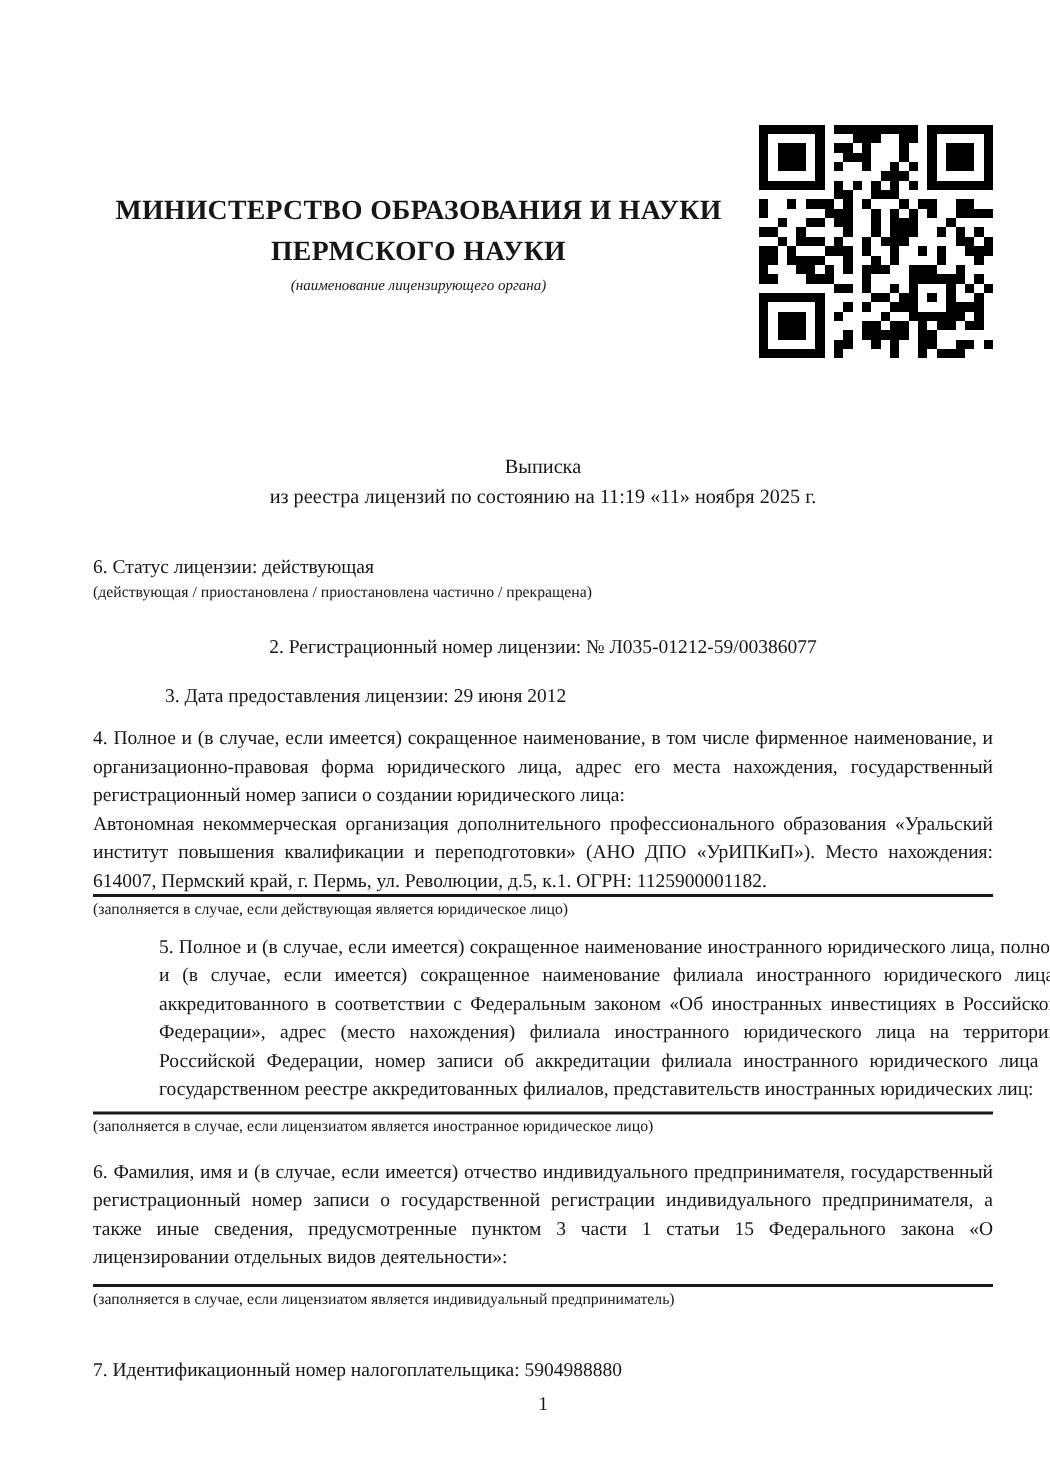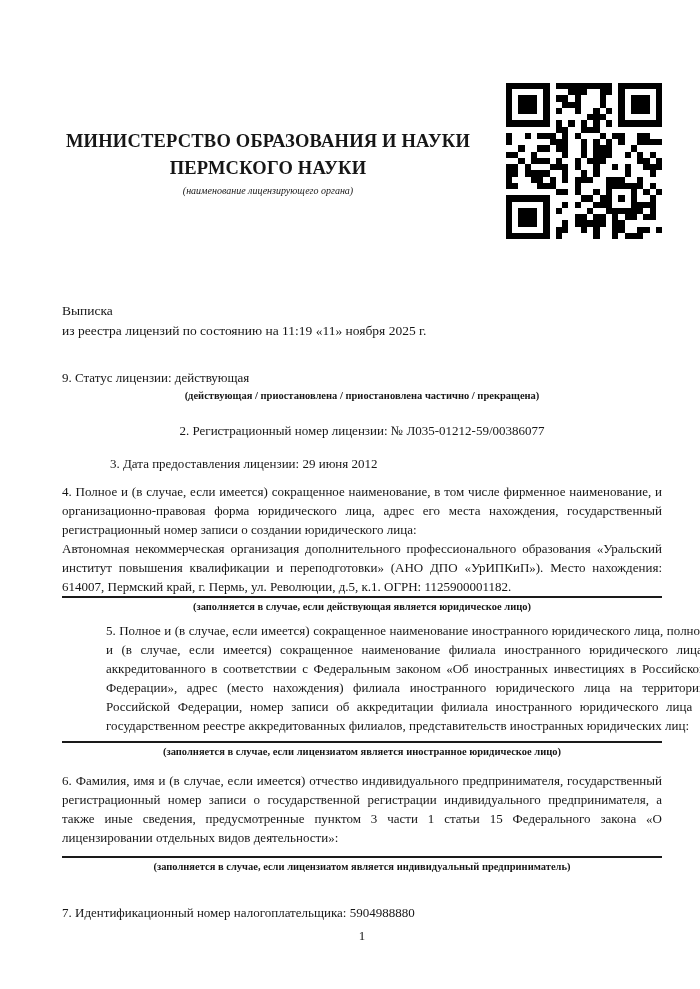--- a/index.html
+++ b/index.html
@@ -12,21 +12,21 @@
     width: 700px;
     height: 989px;
     background: #ffffff;
     font-family: "Liberation Serif", serif;
     color: #161616;
     overflow: hidden;
   }
   .ministry {
     position: absolute;
     top: 128px;
-    left: 52px;
+    left: 63px;
     width: 432px;
     text-align: center;
   }
   .ministry-line {
     font-size: 18.5px;
     font-weight: bold;
     line-height: 27px;
     letter-spacing: 0.2px;
     white-space: nowrap;
   }
@@ -47,39 +47,39 @@
     width: 100%;
     height: 100%;
     shape-rendering: crispEdges;
     display: block;
   }
   .doc-title {
     position: absolute;
     top: 301px;
     left: 62px;
     width: 600px;
+    text-align: center;
     font-size: 13.5px;
     line-height: 19.5px;
   }
   .para {
     position: absolute;
     left: 62px;
     width: 600px;
     font-size: 13px;
     line-height: 19px;
   }
   .justify { text-align: justify; }
   .caption {
     position: absolute;
     left: 62px;
     width: 600px;
-    text-align: center;
+    text-align: left;
     font-size: 10.5px;
     line-height: 14px;
-    font-weight: bold;
   }
   .rule {
     position: absolute;
     left: 62px;
     width: 600px;
     height: 0;
     border-top: 2px solid #1a1a1a;
   }
   .page-number {
     position: absolute;
@@ -429,21 +429,21 @@
         <rect x="20" y="24" width="1" height="1"></rect>
         <rect x="21" y="24" width="1" height="1"></rect>
       </svg>
     </div>
 
   <div class="doc-title">
     <div>Выписка</div>
     <div>из реестра лицензий по состоянию на 11:19 «11» ноября 2025 г.</div>
   </div>
 
-  <div class="para" id="item1">9. Статус лицензии: действующая</div>
+  <div class="para" id="item1">6. Статус лицензии: действующая</div>
   <div class="caption" id="cap1">(действующая / приостановлена / приостановлена частично / прекращена)</div>
 
   <div class="para" id="item2">2. Регистрационный номер лицензии: № Л035-01212-59/00386077</div>
 
   <div class="para" id="item3">3. Дата предоставления лицензии: 29 июня 2012</div>
 
   <div class="para justify" id="item4a">4. Полное и (в случае, если имеется) сокращенное наименование, в том числе фирменное наименование, и организационно-правовая форма юридического лица, адрес его места нахождения, государственный регистрационный номер записи о создании юридического лица:</div>
   <div class="para justify" id="item4b">Автономная некоммерческая организация дополнительного профессионального образования «Уральский институт повышения квалификации и переподготовки» (АНО ДПО «УрИПКиП»). Место нахождения: 614007, Пермский край, г. Пермь, ул. Революции, д.5, к.1. ОГРН: 1125900001182.</div>
   <div class="rule" id="rule1"></div>
   <div class="caption" id="cap4">(заполняется в случае, если действующая является юридическое лицо)</div>

